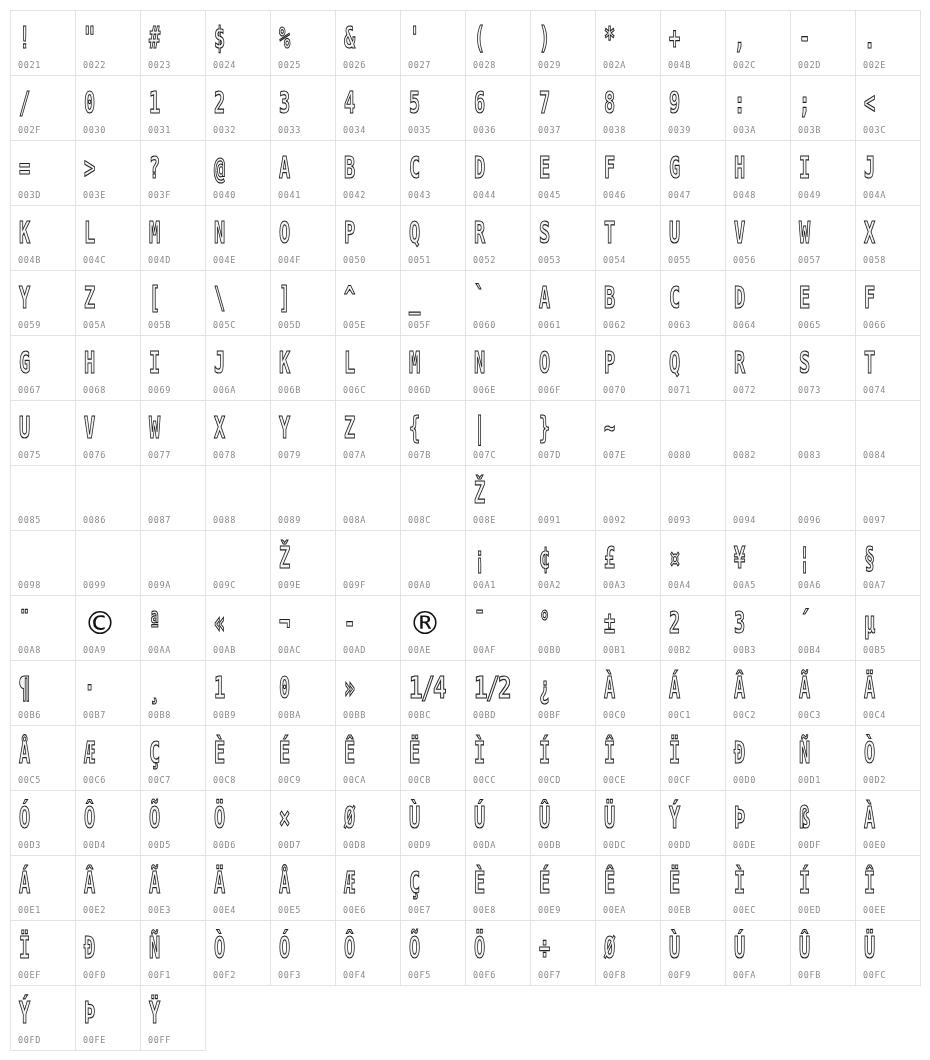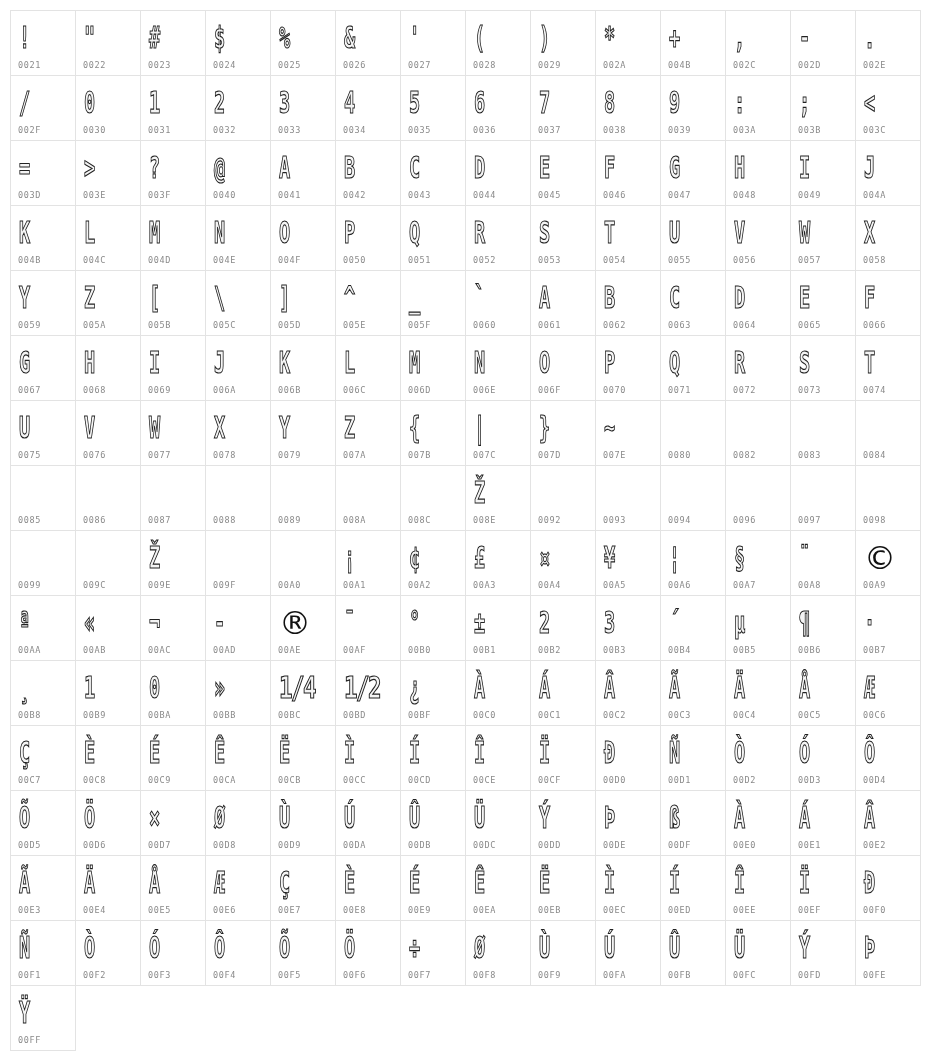--- a/index.html
+++ b/index.html
@@ -469,20 +469,24 @@
     <div class="cell">
       <span class="glyph"></span>
       <span class="code">008C</span>
     </div>
     <div class="cell">
       <span class="glyph">Ž</span>
       <span class="code">008E</span>
     </div>
     <div class="cell">
       <span class="glyph"></span>
+      <span class="code">0091</span>
+    </div>
+    <div class="cell">
+      <span class="glyph"></span>
       <span class="code">0092</span>
     </div>
     <div class="cell">
       <span class="glyph"></span>
       <span class="code">0093</span>
     </div>
     <div class="cell">
       <span class="glyph"></span>
       <span class="code">0094</span>
     </div>
@@ -494,20 +498,24 @@
       <span class="glyph"></span>
       <span class="code">0097</span>
     </div>
     <div class="cell">
       <span class="glyph"></span>
       <span class="code">0098</span>
     </div>
     <div class="cell">
       <span class="glyph"></span>
       <span class="code">0099</span>
+    </div>
+    <div class="cell">
+      <span class="glyph"></span>
+      <span class="code">009A</span>
     </div>
     <div class="cell">
       <span class="glyph"></span>
       <span class="code">009C</span>
     </div>
     <div class="cell">
       <span class="glyph">Ž</span>
       <span class="code">009E</span>
     </div>
     <div class="cell">

